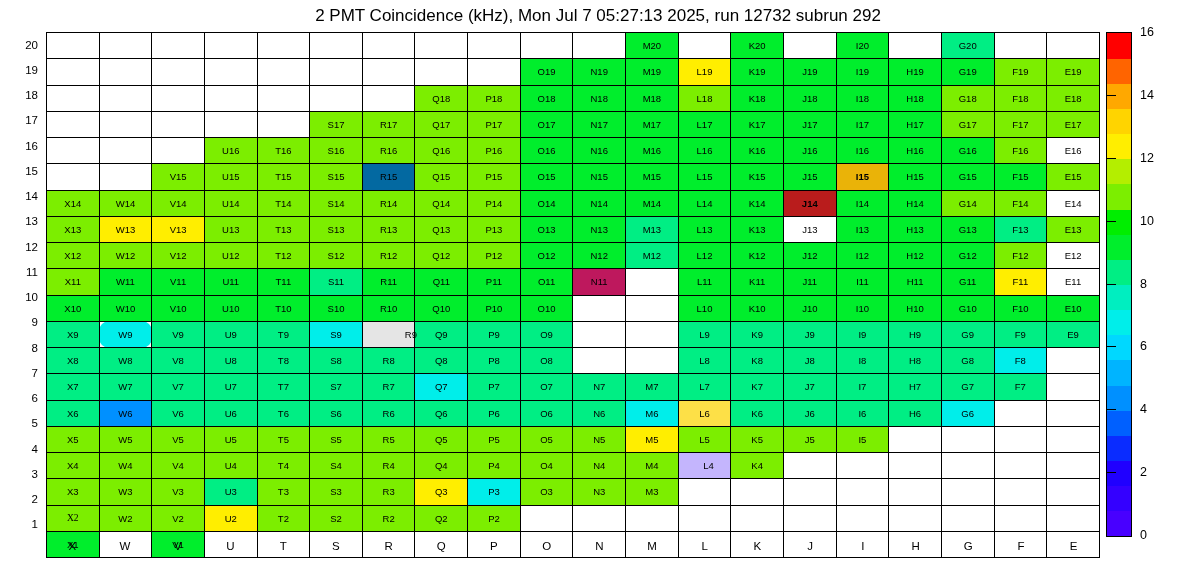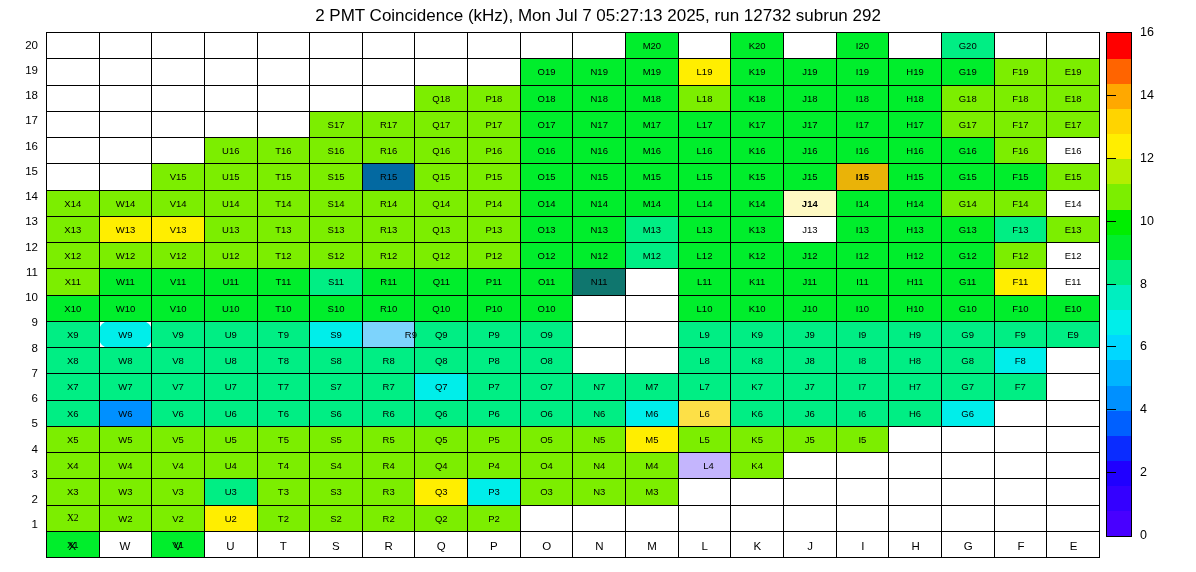--- a/index.html
+++ b/index.html
@@ -300,21 +300,21 @@
             <td style="background: rgb(124, 238, 0);">T14</td>
             <td style="background: rgb(124, 238, 0);">S14</td>
             <td style="background: rgb(124, 238, 0);">R14</td>
             <td style="background: rgb(124, 238, 0);">Q14</td>
             <td style="background: rgb(124, 238, 0);">P14</td>
             <td style="background: rgb(0, 238, 44);">O14</td>
             <td style="background: rgb(0, 238, 44);">N14</td>
             <td style="background: rgb(0, 238, 44);">M14</td>
             <td style="background: rgb(0, 238, 44);">L14</td>
             <td style="background: rgb(0, 238, 44);">K14</td>
-            <td style="background: #fef9c3; font-weight: bold;">J14</td>
+            <td style="background: #b91c1c; font-weight: bold;">J14</td>
             <td style="background: rgb(0, 238, 44);">I14</td>
             <td style="background: rgb(0, 238, 44);">H14</td>
             <td style="background: rgb(124, 238, 0);">G14</td>
             <td style="background: rgb(124, 238, 0);">F14</td>
             <td class="empty" style="background: rgb(255, 255, 255);">E14</td>
           </tr>
           <tr>
             <td style="background: rgb(124, 238, 0);">X13</td>
             <td style="background: rgb(255, 238, 0);">W13</td>
             <td style="background: rgb(255, 238, 0);">V13</td>
@@ -362,21 +362,21 @@
             <td style="background: rgb(124, 238, 0);">X11</td>
             <td style="background: rgb(0, 238, 44);">W11</td>
             <td style="background: rgb(0, 238, 44);">V11</td>
             <td style="background: rgb(0, 238, 44);">U11</td>
             <td style="background: rgb(0, 238, 44);">T11</td>
             <td style="background: rgb(0, 238, 132);">S11</td>
             <td style="background: rgb(0, 238, 44);">R11</td>
             <td style="background: rgb(0, 238, 44);">Q11</td>
             <td style="background: rgb(0, 238, 44);">P11</td>
             <td style="background: rgb(0, 238, 44);">O11</td>
-            <td style="background: #0f766e;">N11</td>
+            <td style="background: #be185d;">N11</td>
             <td class="empty" style="background: rgb(255, 255, 255);"></td>
             <td style="background: rgb(0, 238, 44);">L11</td>
             <td style="background: rgb(0, 238, 44);">K11</td>
             <td style="background: rgb(0, 238, 44);">J11</td>
             <td style="background: rgb(0, 238, 44);">I11</td>
             <td style="background: rgb(0, 238, 44);">H11</td>
             <td style="background: rgb(0, 238, 44);">G11</td>
             <td style="background: rgb(255, 238, 0);">F11</td>
             <td class="empty" style="background: rgb(255, 255, 255);">E11</td>
           </tr>
@@ -402,21 +402,21 @@
             <td style="background: rgb(0, 238, 44);">F10</td>
             <td style="background: rgb(0, 238, 44);">E10</td>
           </tr>
           <tr>
             <td style="background: rgb(0, 238, 132);">X9</td>
             <td style="background: rgb(0, 238, 234); border-radius: 10px;">W9</td>
             <td style="background: rgb(0, 238, 132);">V9</td>
             <td style="background: rgb(0, 238, 132);">U9</td>
             <td style="background: rgb(0, 238, 132);">T9</td>
             <td style="background: rgb(0, 238, 234);">S9</td>
-            <td style="background: #7dd3fc; padding-left: 42px;">R9</td>
+            <td style="background: #e5e5e5; padding-left: 42px;">R9</td>
             <td style="background: rgb(0, 238, 132);">Q9</td>
             <td style="background: rgb(0, 238, 132);">P9</td>
             <td style="background: rgb(0, 238, 132);">O9</td>
             <td class="empty" style="background: rgb(255, 255, 255);"></td>
             <td class="empty" style="background: rgb(255, 255, 255);"></td>
             <td style="background: rgb(0, 238, 132);">L9</td>
             <td style="background: rgb(0, 238, 132);">K9</td>
             <td style="background: rgb(0, 238, 132);">J9</td>
             <td style="background: rgb(0, 238, 132);">I9</td>
             <td style="background: rgb(0, 238, 132);">H9</td>

